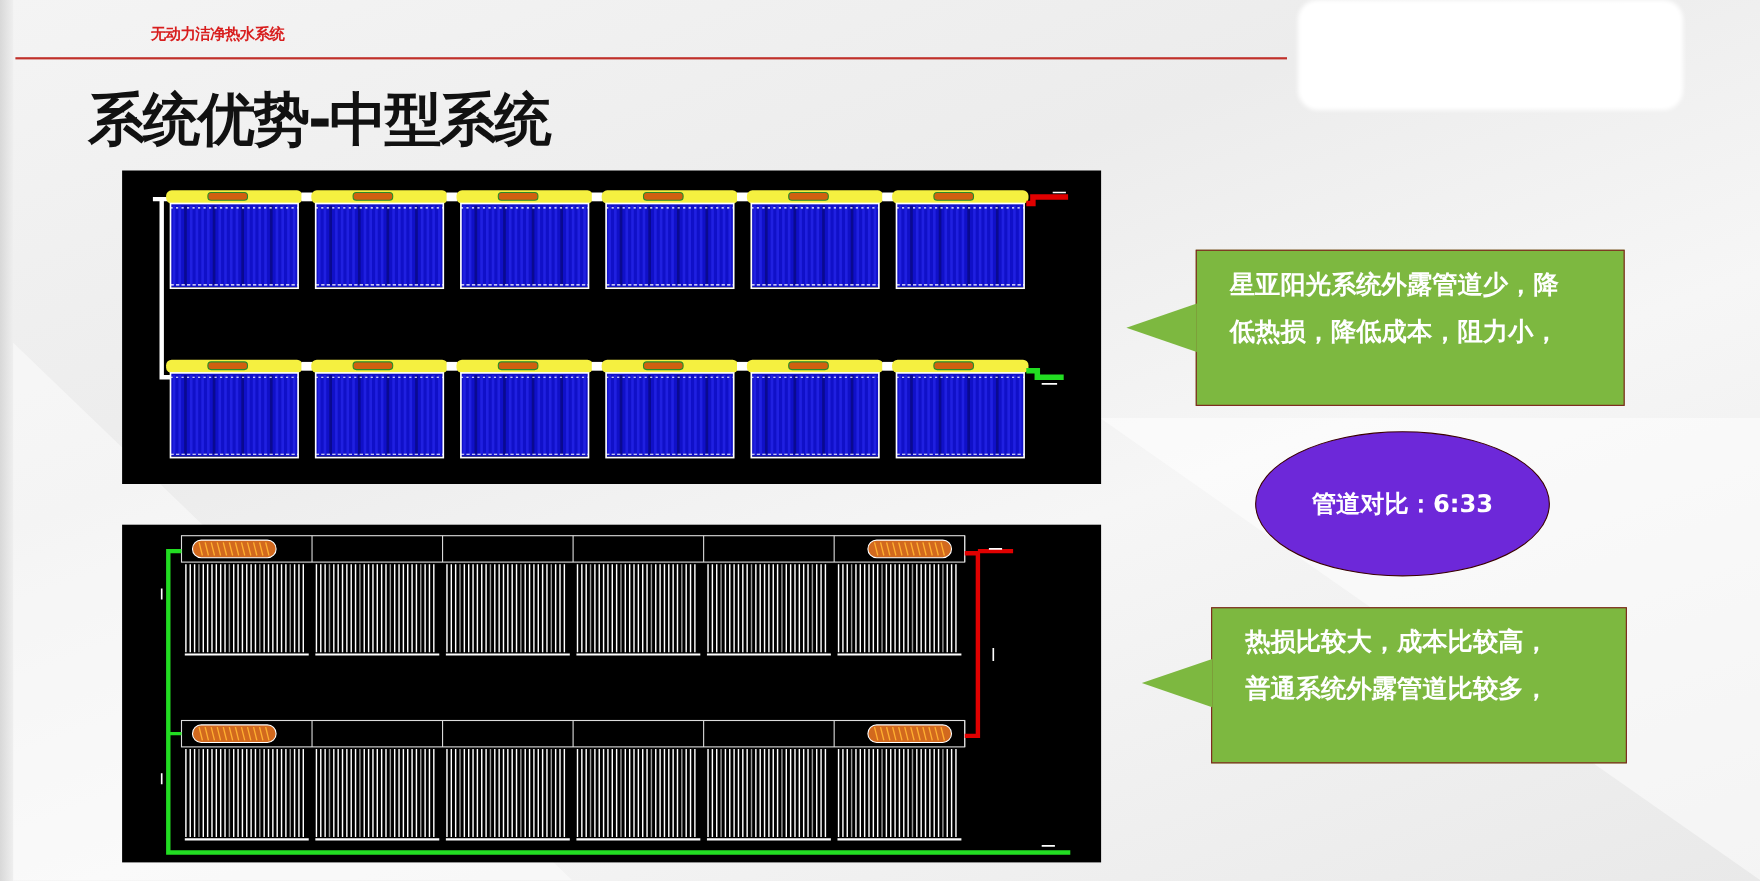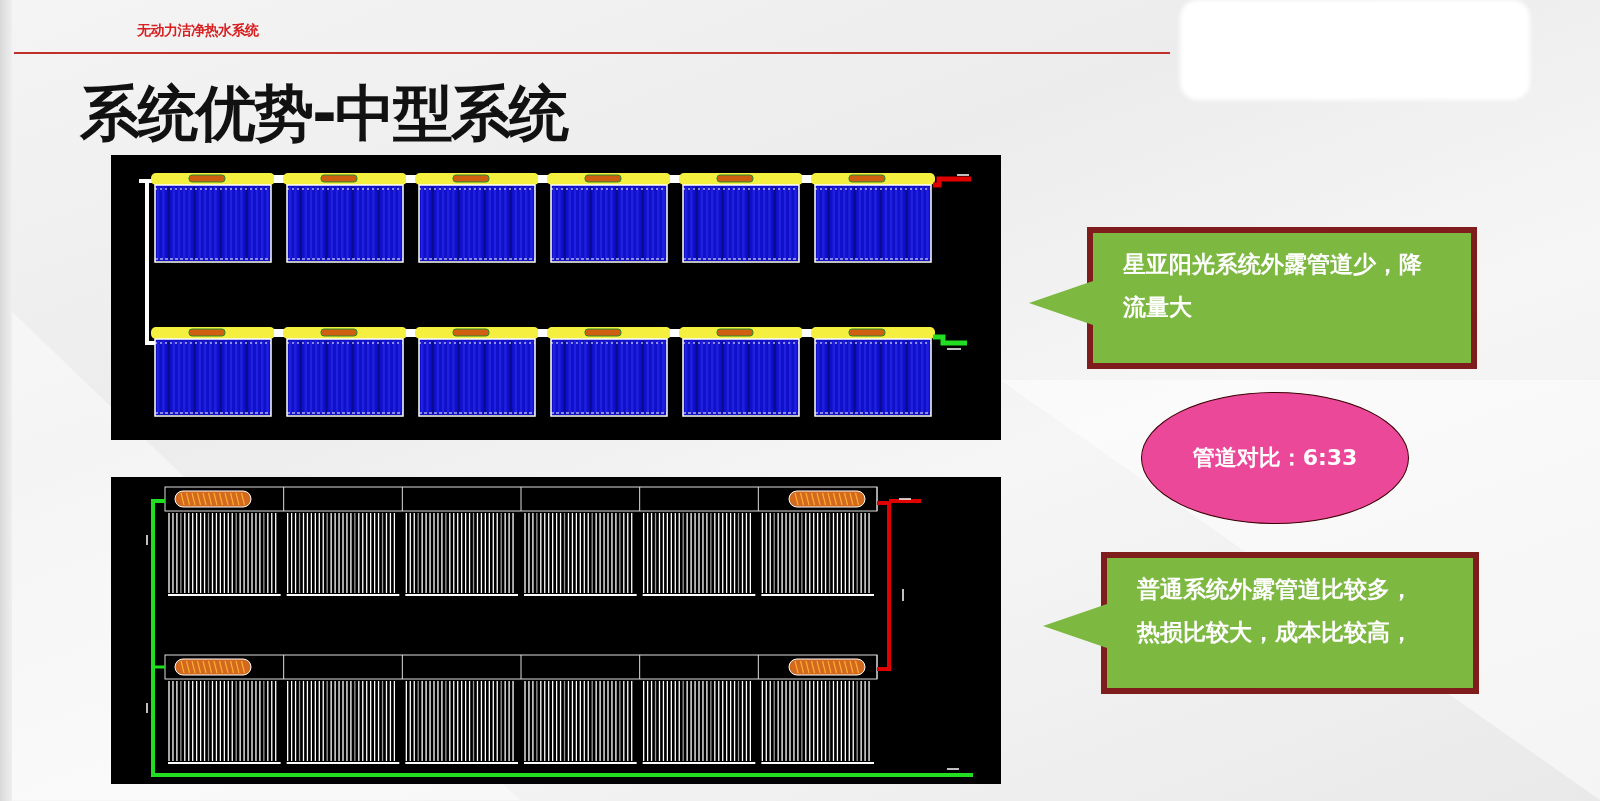--- a/index.html
+++ b/index.html
@@ -9,35 +9,35 @@
     font-family: "DejaVu Sans", "Liberation Sans", sans-serif;
   }
   .bg-facet { position:absolute; pointer-events:none; }
   .bg-facet.a { left:0; top:300px; width:0; height:0; border-left:520px solid rgba(255,255,255,0.45); border-top:500px solid transparent; }
   .bg-facet.b { right:0; top:380px; width:0; height:0; border-right:600px solid rgba(255,255,255,0.5); border-bottom:420px solid transparent; }
   .bg-facet.c { left:1180px; top:0; width:350px; height:100px; background:#fff; border-radius:18px; filter:blur(2px); }
   .leftbar { position:absolute; left:0; top:0; width:12px; height:801px; background:linear-gradient(90deg,#d8d8d8,#efefef); }
 
   .subtitle { position:absolute; left:137px; top:22px; font-size:14px; font-weight:bold; color:#d81e1e; letter-spacing:-0.5px; }
   .header-rule { position:absolute; left:14px; top:52px; width:1156px; height:2px; background:#c0302a; }
-  .page-title { position:absolute; left:80px; top:74px; font-size:60px; font-weight:bold; color:#111; letter-spacing:-2px; }
+  .page-title { position:absolute; left:80px; top:74px; font-size:52px; font-weight:bold; color:#111; letter-spacing:-2px; }
 
   .diagram { position:absolute; background:#000; }
   .diagram svg { display:block; }
   .diagram.top { left:111px; top:155px; width:890px; height:285px; }
   .diagram.bottom { left:111px; top:477px; width:890px; height:307px; }
 
-  .callout { position:absolute; background:#7db840; border:6px solid #7f1d1d; color:#fff; font-weight:bold; font-size:23px; line-height:43px; padding:10px 18px 10px 30px; box-sizing:border-box; }
+  .callout { position:absolute; background:#7db840; border:1px solid #7f1d1d; color:#fff; font-weight:bold; font-size:23px; line-height:43px; padding:10px 18px 10px 30px; box-sizing:border-box; }
   .callout .tail { position:absolute; width:0; height:0; border-top:22px solid transparent; border-bottom:22px solid transparent; border-right:64px solid #7db840; }
   .callout.top { left:1087px; top:227px; width:390px; height:142px; }
   .callout.top .tail { left:-64px; top:48px; }
   .callout.bottom { left:1101px; top:552px; width:378px; height:142px; padding-left:30px; }
   .callout.bottom .tail { left:-64px; top:46px; }
 
-  .ratio-ellipse { position:absolute; left:1141px; top:392px; width:268px; height:132px; border-radius:50%; background:#ec4899; border:1.5px solid #3a0000; box-sizing:border-box; display:flex; align-items:center; justify-content:center; color:#fff; font-size:22px; font-weight:bold; }
+  .ratio-ellipse { position:absolute; left:1141px; top:392px; width:268px; height:132px; border-radius:50%; background:#6d28d9; border:1.5px solid #3a0000; box-sizing:border-box; display:flex; align-items:center; justify-content:center; color:#fff; font-size:22px; font-weight:bold; }
 </style>
 </head>
 <body>
 
 <div class="bg-facet a"></div>
 <div class="bg-facet b"></div>
 <div class="bg-facet c"></div>
 <div class="leftbar"></div>
 
 <div class="subtitle">无动力洁净热水系统</div>
@@ -853,24 +853,24 @@
       <line x1="792" y1="124" x2="792" y2="112" stroke="#fff" stroke-width="1.5"></line>
       <line x1="36" y1="68" x2="36" y2="58" stroke="#fff" stroke-width="1.5"></line>
       <line x1="36" y1="236" x2="36" y2="226" stroke="#fff" stroke-width="1.5"></line>
       <line x1="848" y1="292" x2="836" y2="292" stroke="#fff" stroke-width="1.5"></line>
     </svg>
 </div>
 
 <div class="callout top">
   <div class="tail"></div>
   <div>星亚阳光系统外露管道少，降</div>
-  <div>流量大</div>
+  <div>低热损，降低成本，阻力小，</div>
 </div>
 
 <div class="ratio-ellipse">
   <span>管道对比：6:33</span>
 </div>
 
 <div class="callout bottom">
   <div class="tail"></div>
+  <div>热损比较大，成本比较高，</div>
   <div>普通系统外露管道比较多，</div>
-  <div>热损比较大，成本比较高，</div>
 </div>
 
 </body></html>

